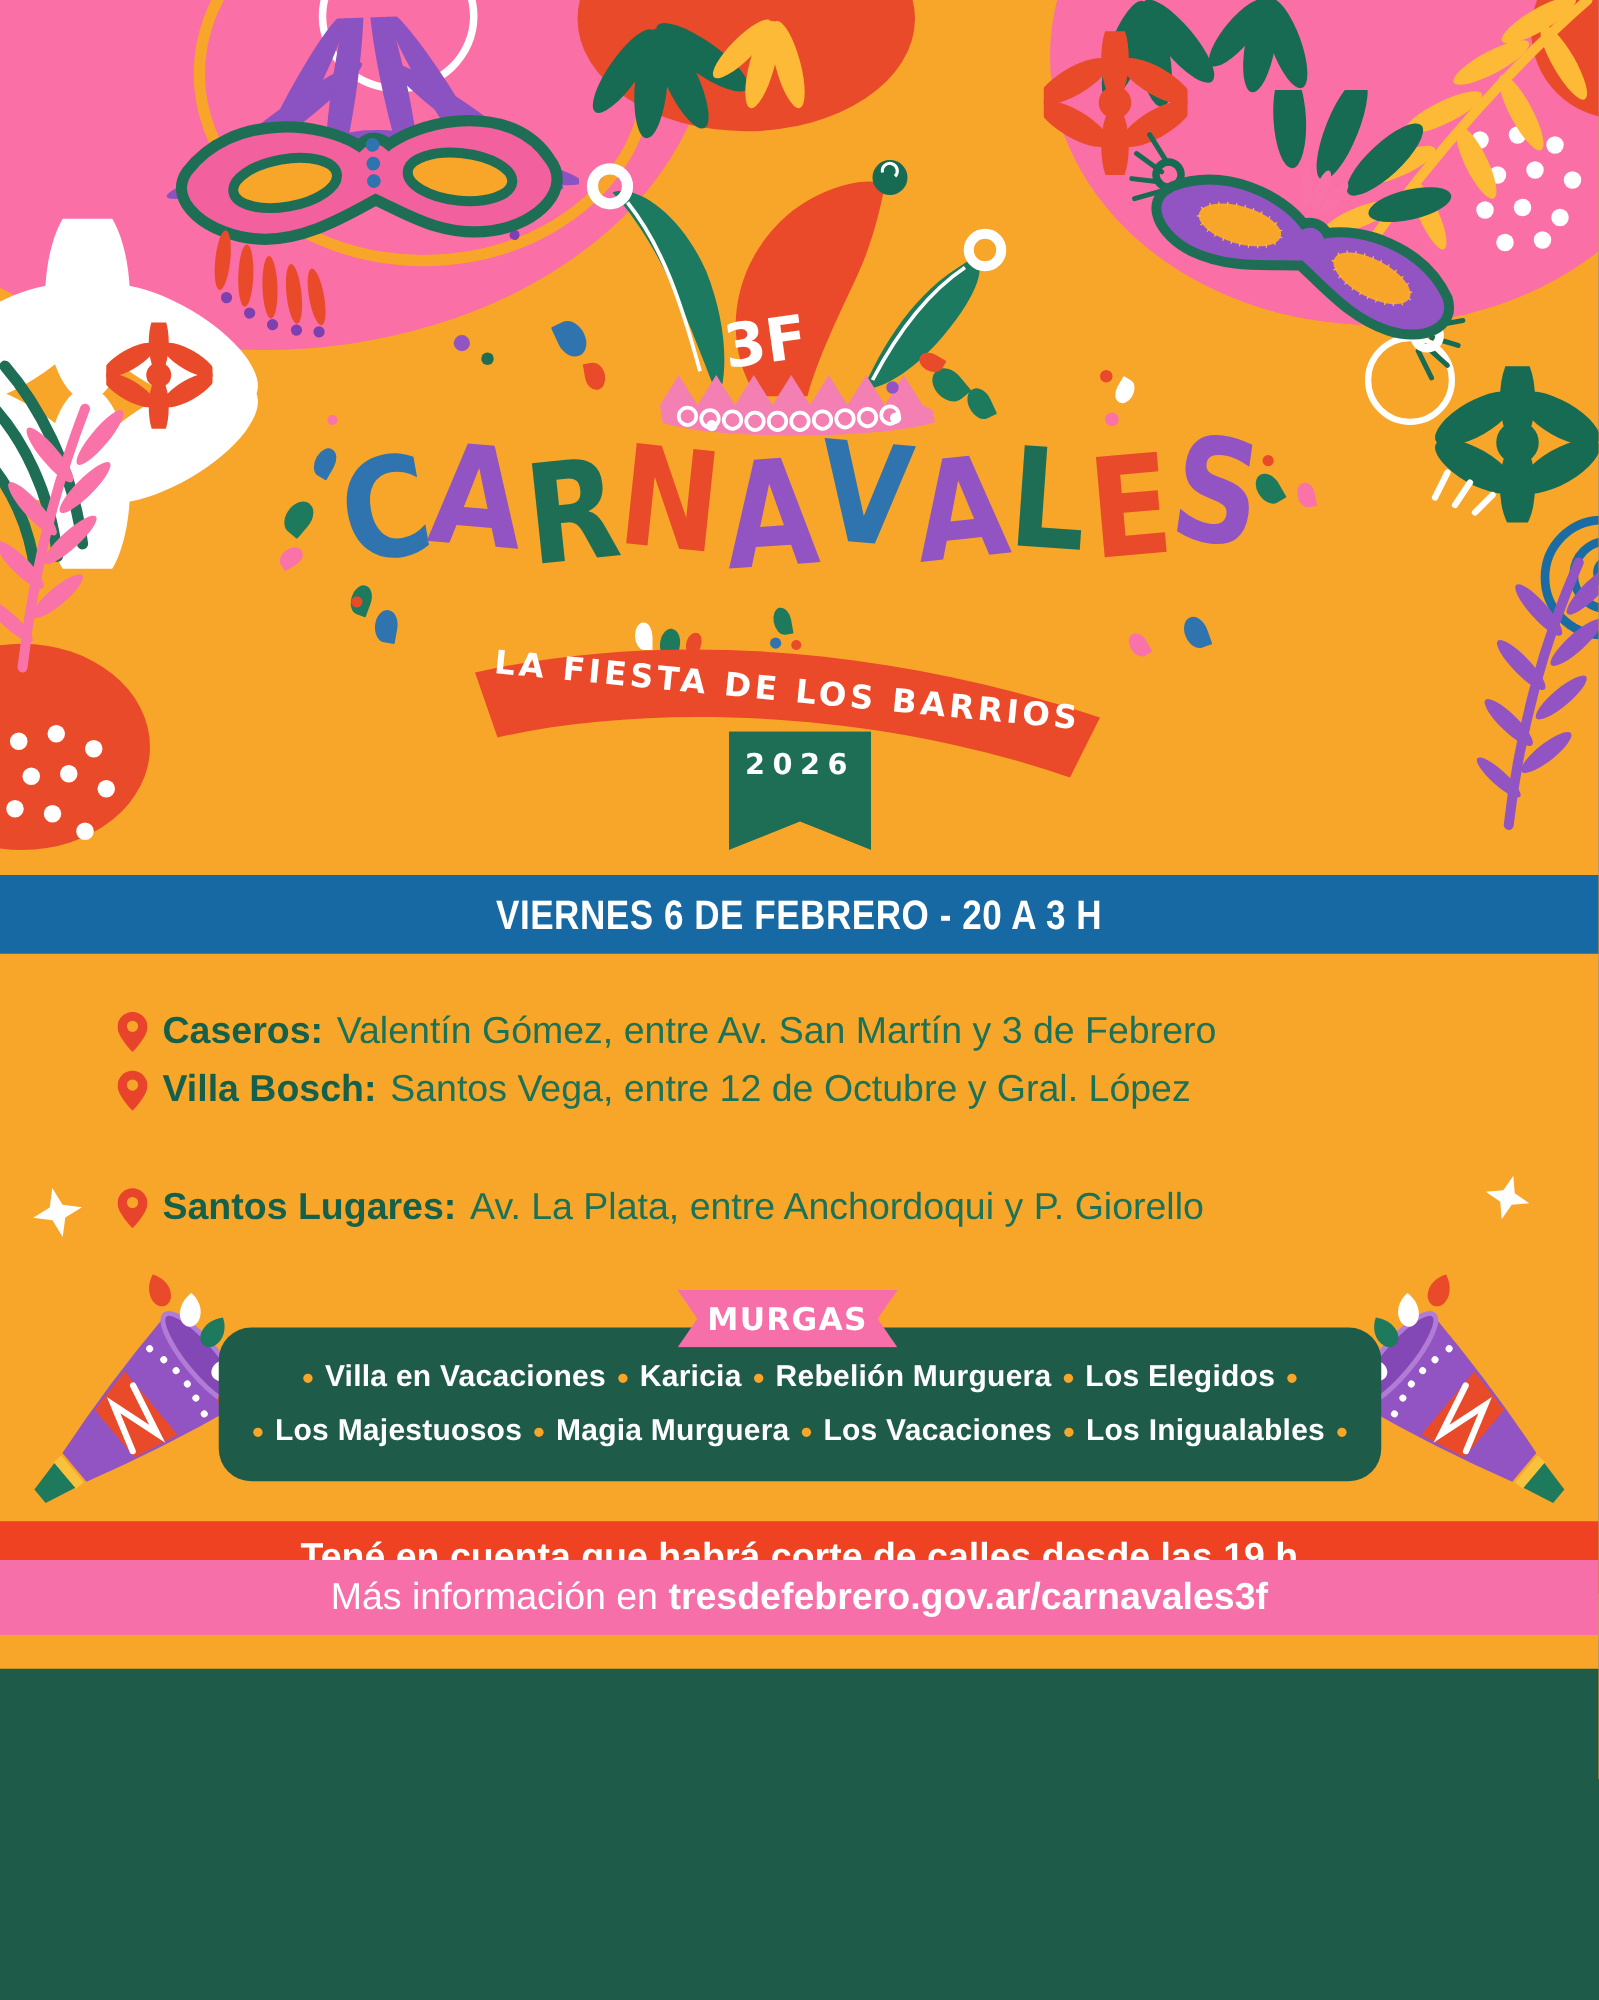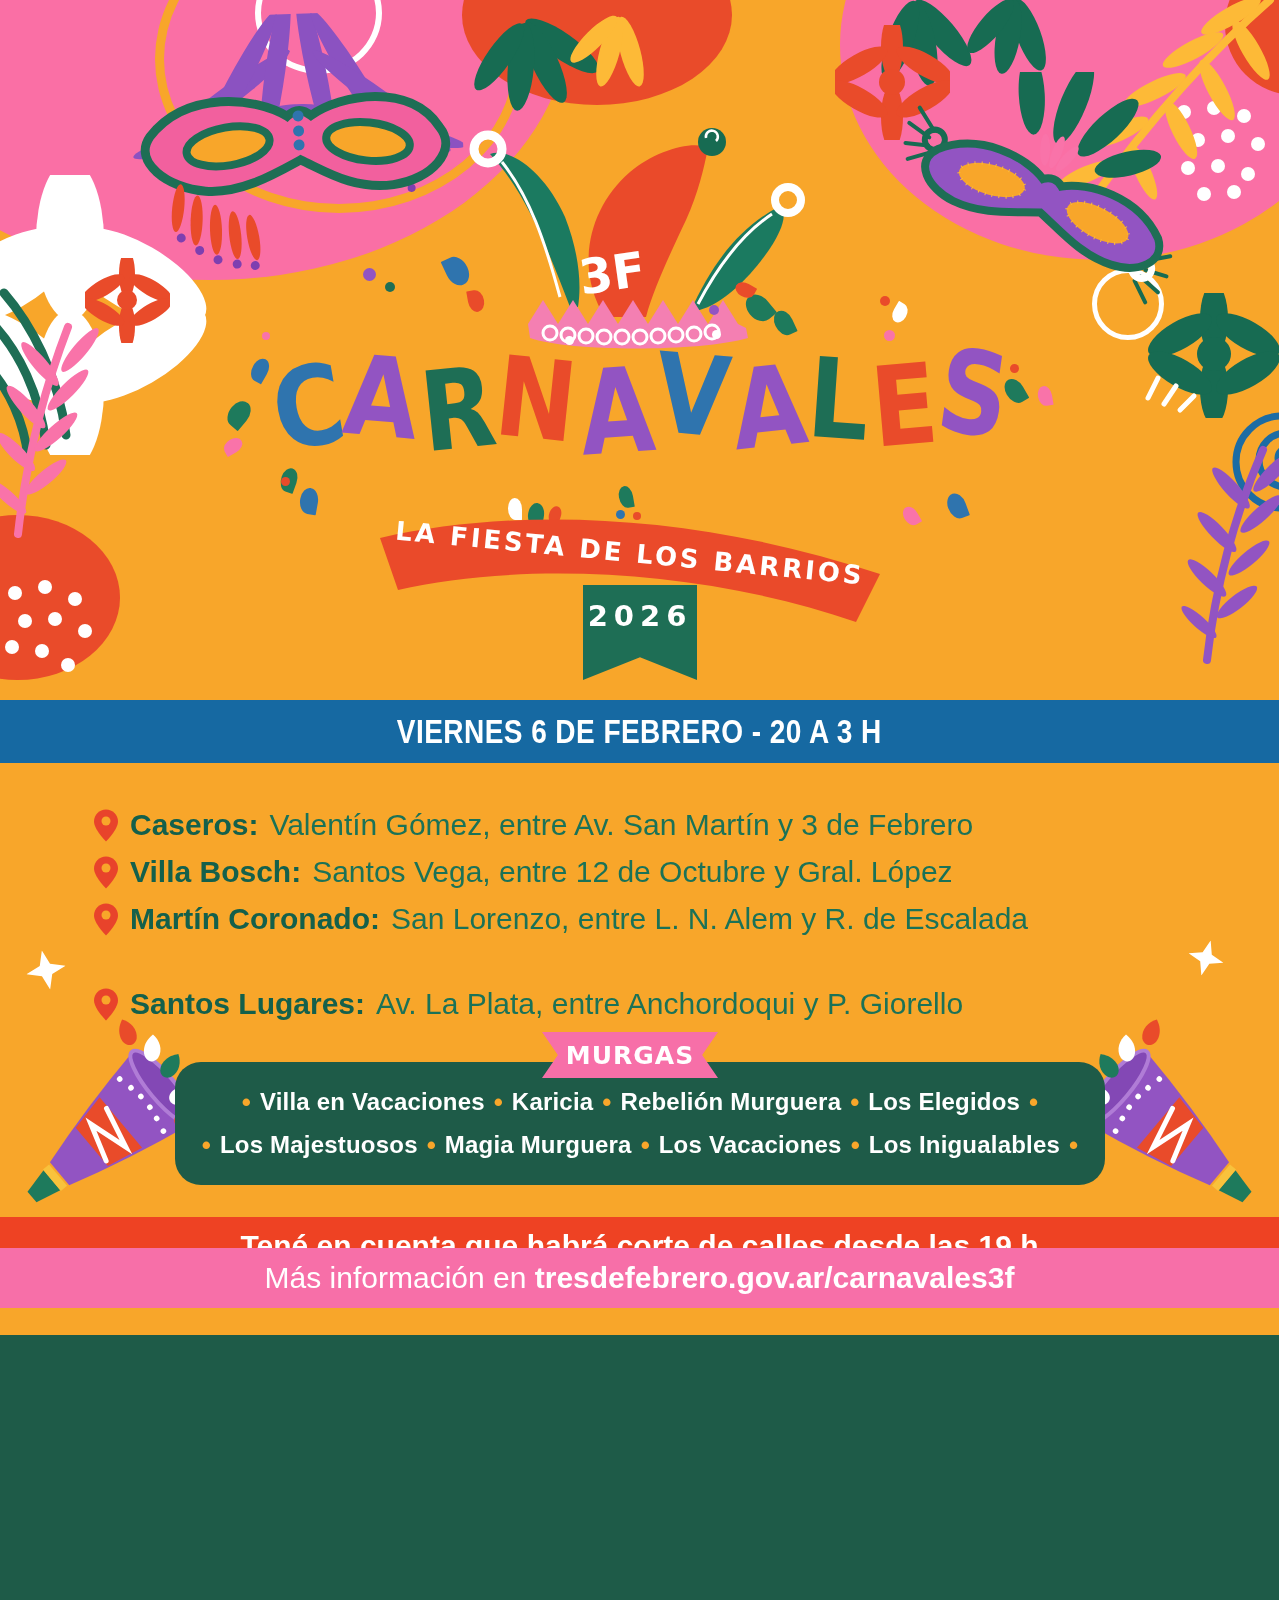--- a/index.html
+++ b/index.html
@@ -26,21 +26,21 @@
   .l9{transform:rotate(8deg)  translateY(-6px) scaleY(1.2);}
 
   
   .ribbon-svg{position:absolute;left:370px;top:512px;z-index:6;}
   .ribbon-text{position:absolute;left:375px;top:538px;width:510px;text-align:center;z-index:7;
     transform:rotate(5.5deg);color:#fff;font-family:"DejaVu Sans",sans-serif;
     font-weight:bold;font-size:26px;letter-spacing:3px;}
   .pennant{position:absolute;left:583px;top:585px;width:114px;height:95px;background:#1E6E55;
     clip-path:polygon(0 0,100% 0,100% 100%,50% 76%,0 100%);z-index:5;text-align:center;}
   .pennant span{display:inline-block;margin-top:14px;color:#fff;font-family:"DejaVu Sans",sans-serif;
-    font-weight:bold;font-size:29px;letter-spacing:6px;}
+    font-weight:bold;font-size:23px;letter-spacing:6px;}
 
   
   .band{position:absolute;left:0;width:1279px;display:flex;align-items:center;justify-content:center;z-index:8;}
   .band-blue{top:700px;height:63px;}
   .band-blue .txt{color:#fff;font-weight:800;font-size:33px;letter-spacing:.5px;transform:scaleX(.85);}
   .band-red{top:1217px;height:58px;text-align:right;}
   .band-red .txt{color:#fff;font-weight:bold;font-size:30px;}
   .band-pink{top:1248px;height:60px;}
   .band-pink .txt{color:#fff;font-weight:400;font-size:30px;}
   .band-pink .txt b{font-weight:bold;}
@@ -424,31 +424,21 @@
   <div class="loc-row" style="top:853px;">
     <span class="loc-pin">
       <svg width="24" height="33" viewBox="0 0 24 32">
           <path d="M12 0 C5.4 0 0 5.4 0 12 c0 8 12 20 12 20 s12 -12 12 -20 C24 5.4 18.6 0 12 0 Z" fill="#E8432B"></path>
           <circle cx="12" cy="11.5" r="4.5" fill="#F8A62A"></circle>
         </svg>
     </span>
     <span class="loc-name">Villa Bosch:</span>
     <span class="loc-addr">Santos Vega, entre 12 de Octubre y Gral. López</span>
   </div>
-  <div class="loc-row" style="top:900px;">
-    <span class="loc-pin">
-      <svg width="24" height="33" viewBox="0 0 24 32">
-          <path d="M12 0 C5.4 0 0 5.4 0 12 c0 8 12 20 12 20 s12 -12 12 -20 C24 5.4 18.6 0 12 0 Z" fill="#E8432B"></path>
-          <circle cx="12" cy="11.5" r="4.5" fill="#F8A62A"></circle>
-        </svg>
-    </span>
-    <span class="loc-name">Martín Coronado:</span>
-    <span class="loc-addr">San Lorenzo, entre L. N. Alem y R. de Escalada</span>
-  </div>
-  <div class="loc-row" style="top:947px;margin-top:38px;">
+  <div class="loc-row" style="top:947px;">
     <span class="loc-pin">
       <svg width="24" height="33" viewBox="0 0 24 32">
           <path d="M12 0 C5.4 0 0 5.4 0 12 c0 8 12 20 12 20 s12 -12 12 -20 C24 5.4 18.6 0 12 0 Z" fill="#E8432B"></path>
           <circle cx="12" cy="11.5" r="4.5" fill="#F8A62A"></circle>
         </svg>
     </span>
     <span class="loc-name">Santos Lugares:</span>
     <span class="loc-addr">Av. La Plata, entre Anchordoqui y P. Giorello</span>
   </div>
 

